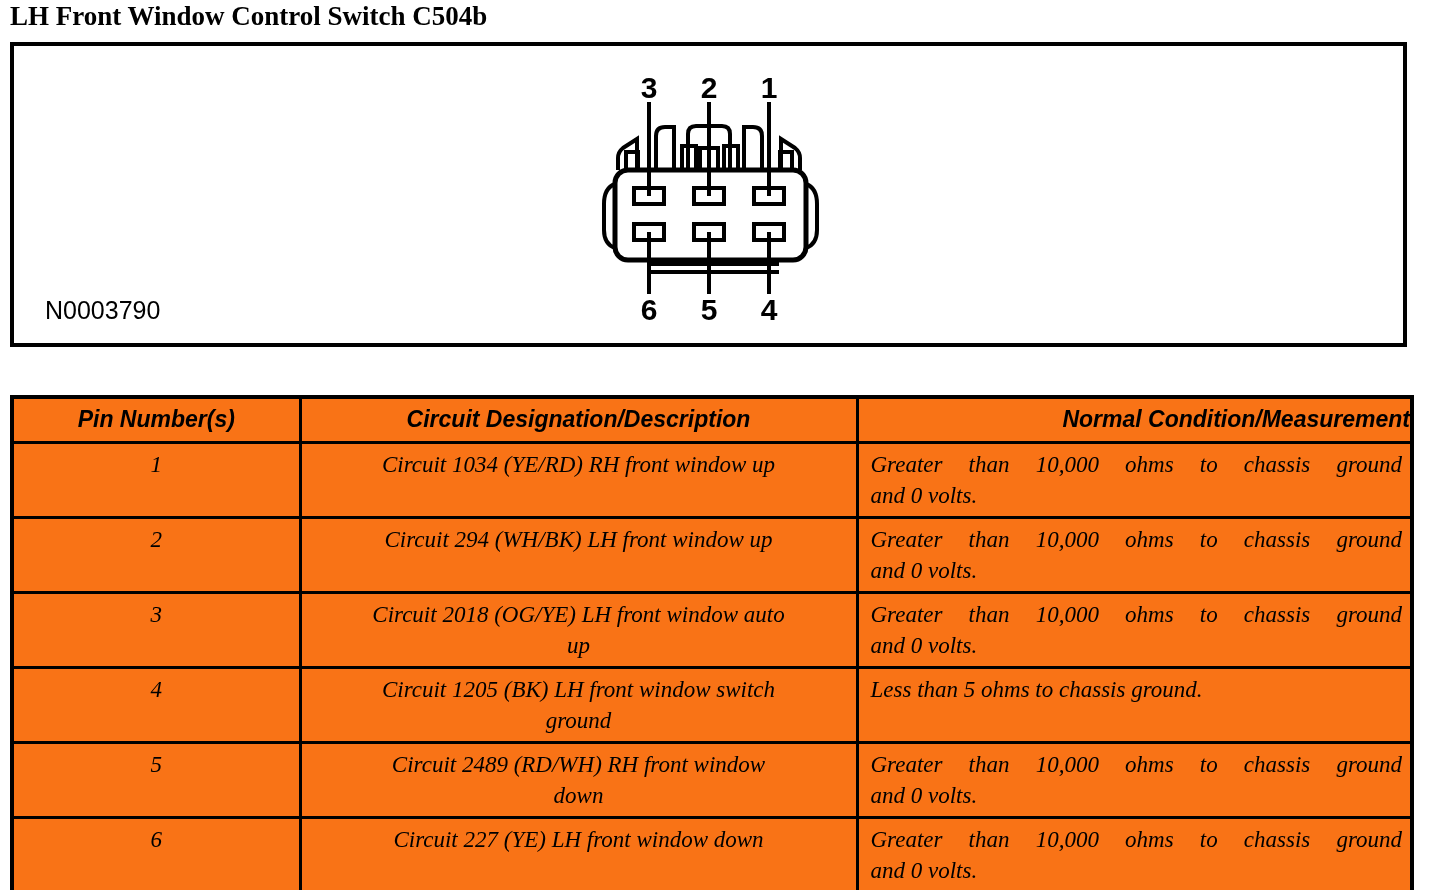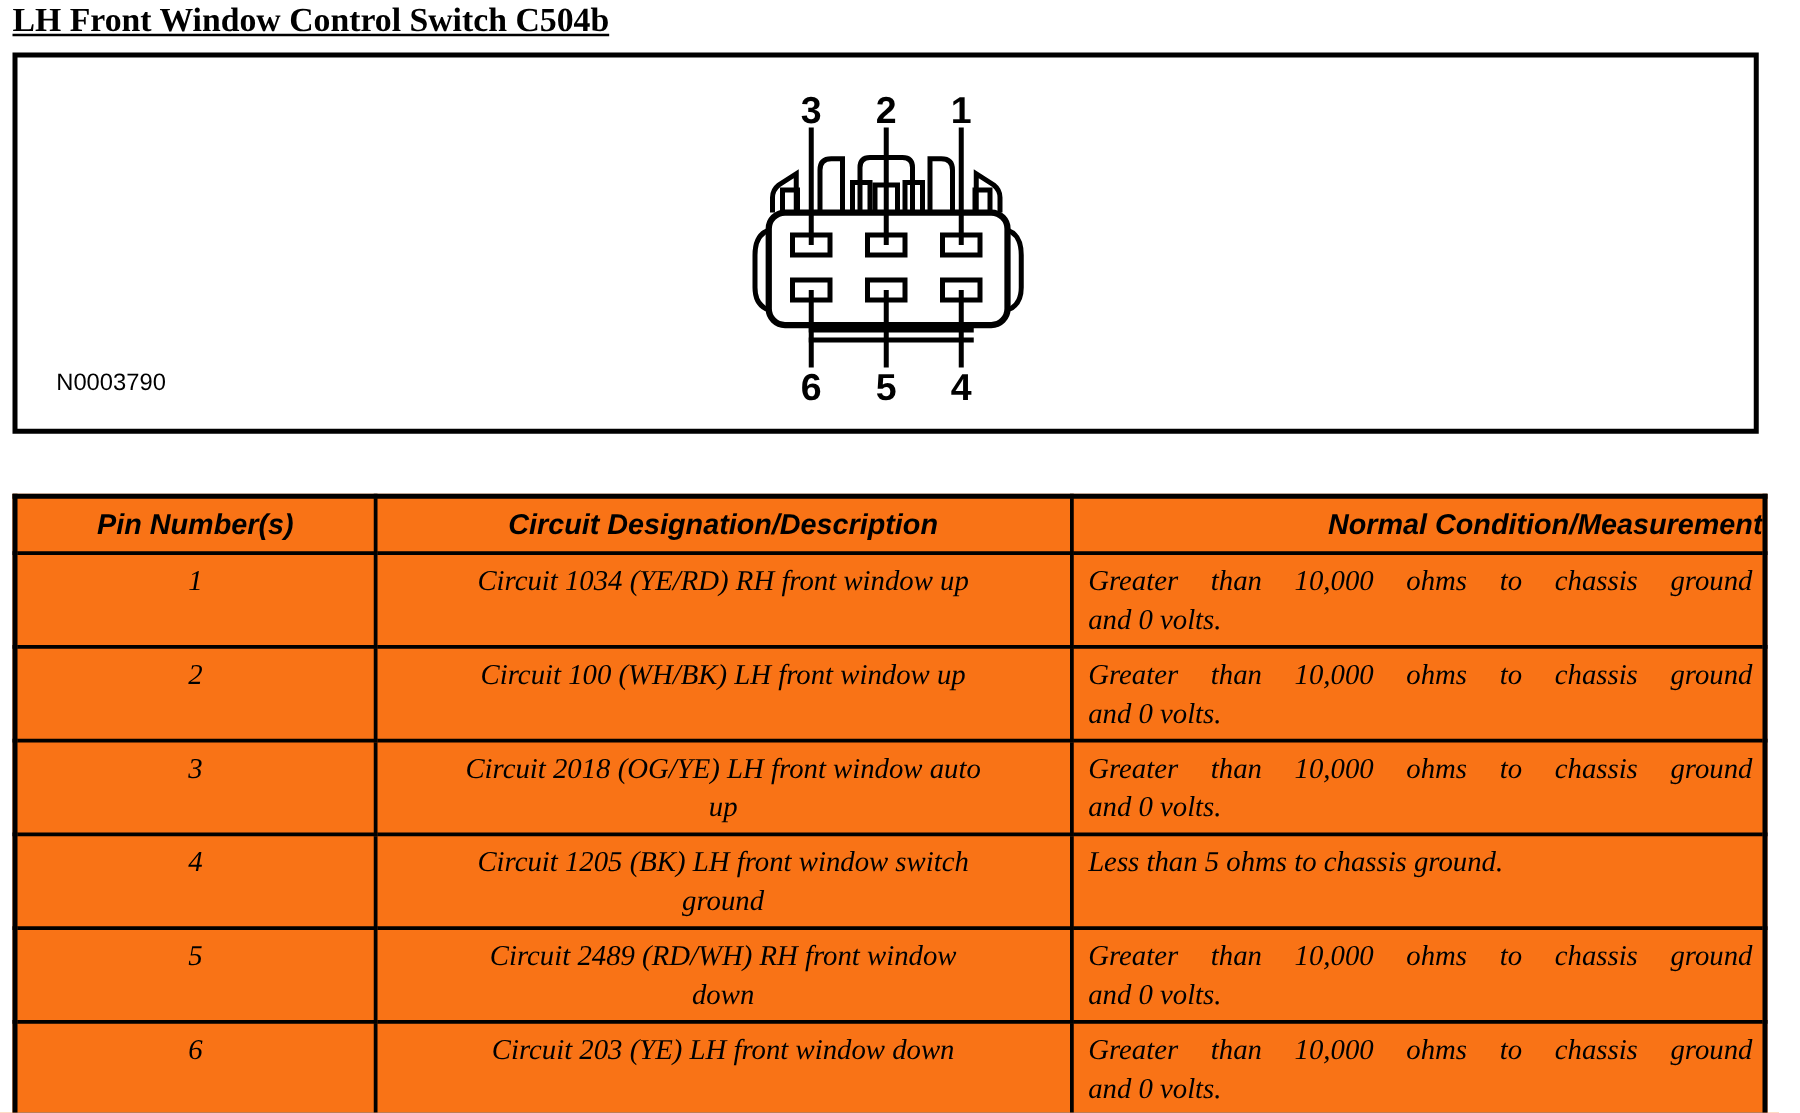--- a/index.html
+++ b/index.html
@@ -4,32 +4,32 @@
 <style>
   * { margin:0; padding:0; box-sizing:border-box; }
   html,body { background:#ffffff; }
   body {
     width:1440px; height:890px; position:relative; overflow:hidden;
     color:#000; font-family:"Liberation Serif", serif;
   }
   .doc-title {
     position:absolute; left:10px; top:1px;
     font-family:"Liberation Serif", serif;
-    font-weight:bold; font-size:27px; letter-spacing:0px;text-decoration:underline;
+    font-weight:bold; font-size:27px; letter-spacing:0px;
   }
   .figure-box {
     position:absolute; left:10px; top:42px;
     width:1397px; height:305px;
     border:4px solid #000; background:#fff;
   }
   .connector-svg { position:absolute; left:578px; top:16px; }
   .figure-id {
     position:absolute; left:31px; top:250px;
     font-family:"Liberation Sans", sans-serif;
-    font-size:19px; color:#000;
+    font-size:25px; color:#000;
   }
   .pinlbl {
     font-family:"Liberation Sans", sans-serif;
     font-weight:bold; font-size:30px;
   }
   .pin-table {
     position:absolute; left:10px; top:395px;
     width:1400px; border-collapse:collapse; table-layout:fixed;
     border:4px solid #000; background:#f97316;font-style:italic;
   }
@@ -131,21 +131,21 @@
         <div></div>
       </td>
       <td class="c-cond cond">
         <div class="l1 stretch">Greater than 10,000 ohms to chassis ground</div>
         <div class="l2">and 0 volts.</div>
       </td>
     </tr>
     <tr>
       <td class="c-pin">2</td>
       <td class="c-circ">
-        <div>Circuit 100 (WH/BK) LH front window up</div>
+        <div>Circuit 294 (WH/BK) LH front window up</div>
         <div></div>
       </td>
       <td class="c-cond cond">
         <div class="l1 stretch">Greater than 10,000 ohms to chassis ground</div>
         <div class="l2">and 0 volts.</div>
       </td>
     </tr>
     <tr>
       <td class="c-pin">3</td>
       <td class="c-circ">
@@ -175,21 +175,21 @@
         <div>down</div>
       </td>
       <td class="c-cond cond">
         <div class="l1 stretch">Greater than 10,000 ohms to chassis ground</div>
         <div class="l2">and 0 volts.</div>
       </td>
     </tr>
     <tr>
       <td class="c-pin">6</td>
       <td class="c-circ">
-        <div>Circuit 203 (YE) LH front window down</div>
+        <div>Circuit 227 (YE) LH front window down</div>
         <div></div>
       </td>
       <td class="c-cond cond">
         <div class="l1 stretch">Greater than 10,000 ohms to chassis ground</div>
         <div class="l2">and 0 volts.</div>
       </td>
     </tr>
   </tbody>
 </table>
 

